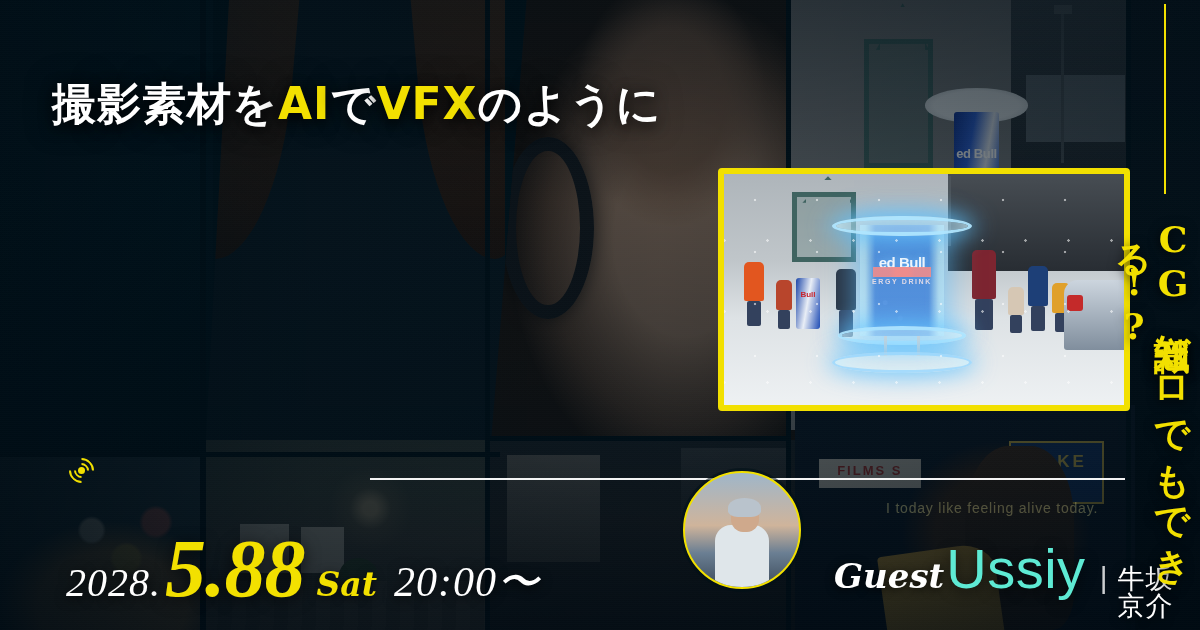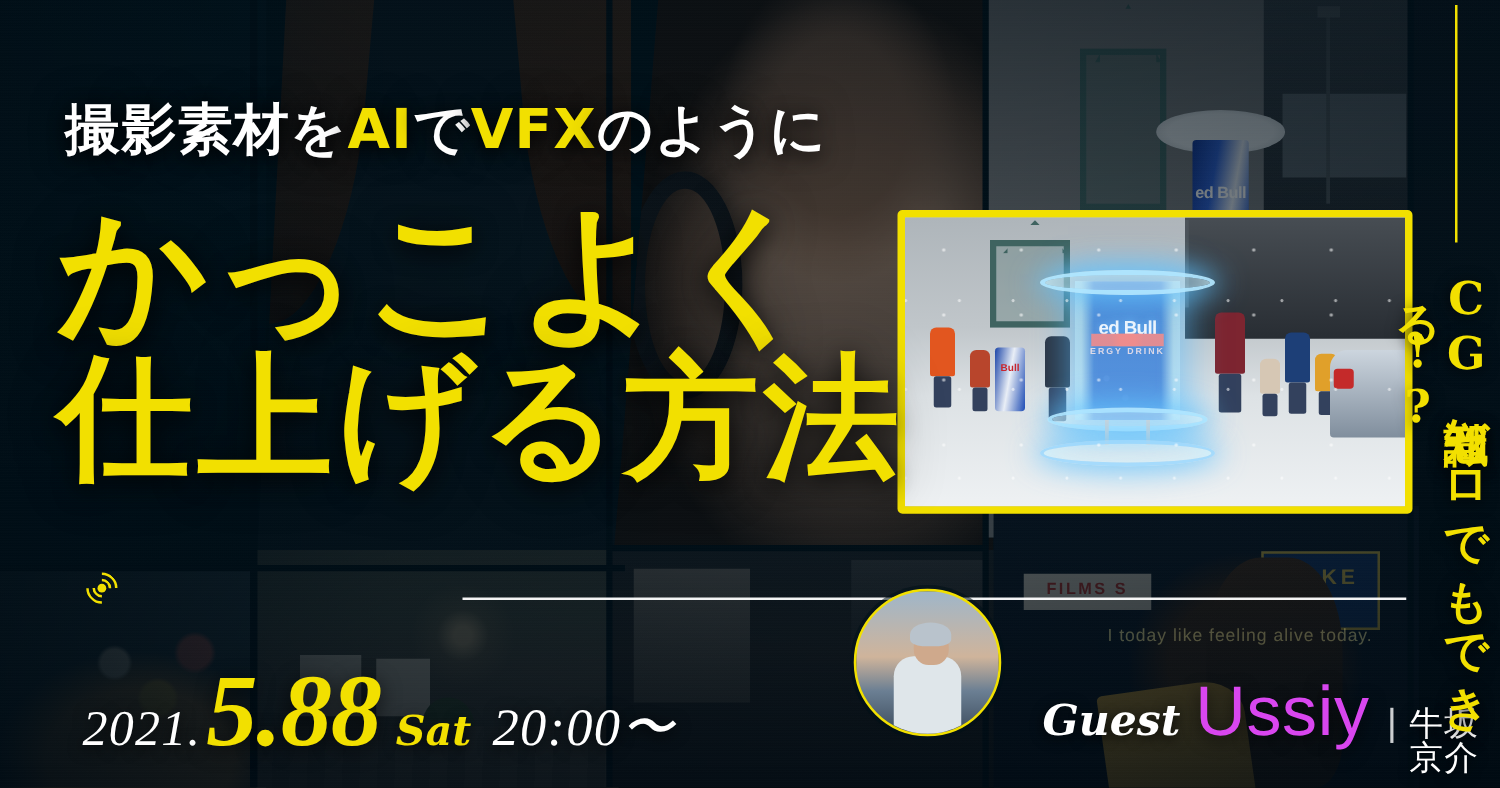--- a/index.html
+++ b/index.html
@@ -301,22 +301,22 @@
     background:#dfe6ea; border-radius:16px 16px 4px 4px; }
   .avatar .head{ position:absolute; left:40%; top:26%; width:25%; height:26%;
     background:#cfa98c; border-radius:48% 48% 42% 42%; }
   .avatar .hairc{ position:absolute; left:38%; top:22%; width:29%; height:17%;
     background:#b9c3cc; border-radius:50% 50% 30% 30%; }
 
   
   .guest{ position:absolute; left:834px; top:541px; display:flex; align-items:baseline; }
   .guest-label{ font:italic 700 34px/1 "DejaVu Serif",serif; color:#fff;
     text-shadow:0 2px 10px rgba(0,0,0,.8);text-align:center; }
-  .guest-name{ font:400 56px/1 "Liberation Sans",sans-serif; color:#d946ef;
-    margin-left:12px; letter-spacing:.5px; text-shadow:0 3px 14px rgba(0,0,0,.7); }
+  .guest-name{ font:400 56px/1 "Liberation Sans",sans-serif; color:#5eead4;
+    margin-left:2px; letter-spacing:.5px; text-shadow:0 3px 14px rgba(0,0,0,.7); }
   .guest-sep{ color:rgba(255,255,255,.8); font:300 30px/1 "Liberation Sans",sans-serif;
     margin:0 10px 0 14px; }
   .guest-jp{ font:400 27px/1 "DejaVu Sans",sans-serif; color:#fff; letter-spacing:1px;
     text-shadow:0 2px 10px rgba(0,0,0,.8); }
 
   
   .vline{ position:absolute; left:1164px; top:4px; width:2px; height:190px; background:#f2e000; }
   .vtext{
     position:absolute; left:1142px; top:218px; width:50px;
     writing-mode:vertical-rl; text-orientation:upright;
@@ -467,38 +467,34 @@
     <div class="ring bot"></div>
     <div class="in-legs"></div>
     <div class="ring base"></div>
     <div class="snowfall"></div>
   </div>
 
   <div class="copy">
 
     <div class="kicker"><span>撮影素材を</span><span class="hl">AI</span><span>で</span><span class="hl">VFX</span><span>のように</span></div>
 
-    <div class="headline">
-      <span class="l1">かっこよく</span>
-      <span class="l2">仕上げる方法</span>
-    </div>
 
     <div class="seminar">
       <span class="wifi-icon">
         <span class="dot"></span>
         <span class="arc a1"></span>
           <span class="arc a2"></span>
         <span class="arc a3"></span>
           <span class="arc a4"></span>
       </span>
     </div>
     <div class="rule"></div>
 
     <div class="daterow">
-      <span class="yr">2021.</span>
+      <span class="yr">2028.</span>
       <span class="md">5.88</span>
       <span class="dow">Sat</span>
       <span class="time">20:00〜</span>
     </div>
 
     <div class="avatar">
       <div class="body"></div>
         <div class="head"></div>
         <div class="hairc"></div>
     </div>

